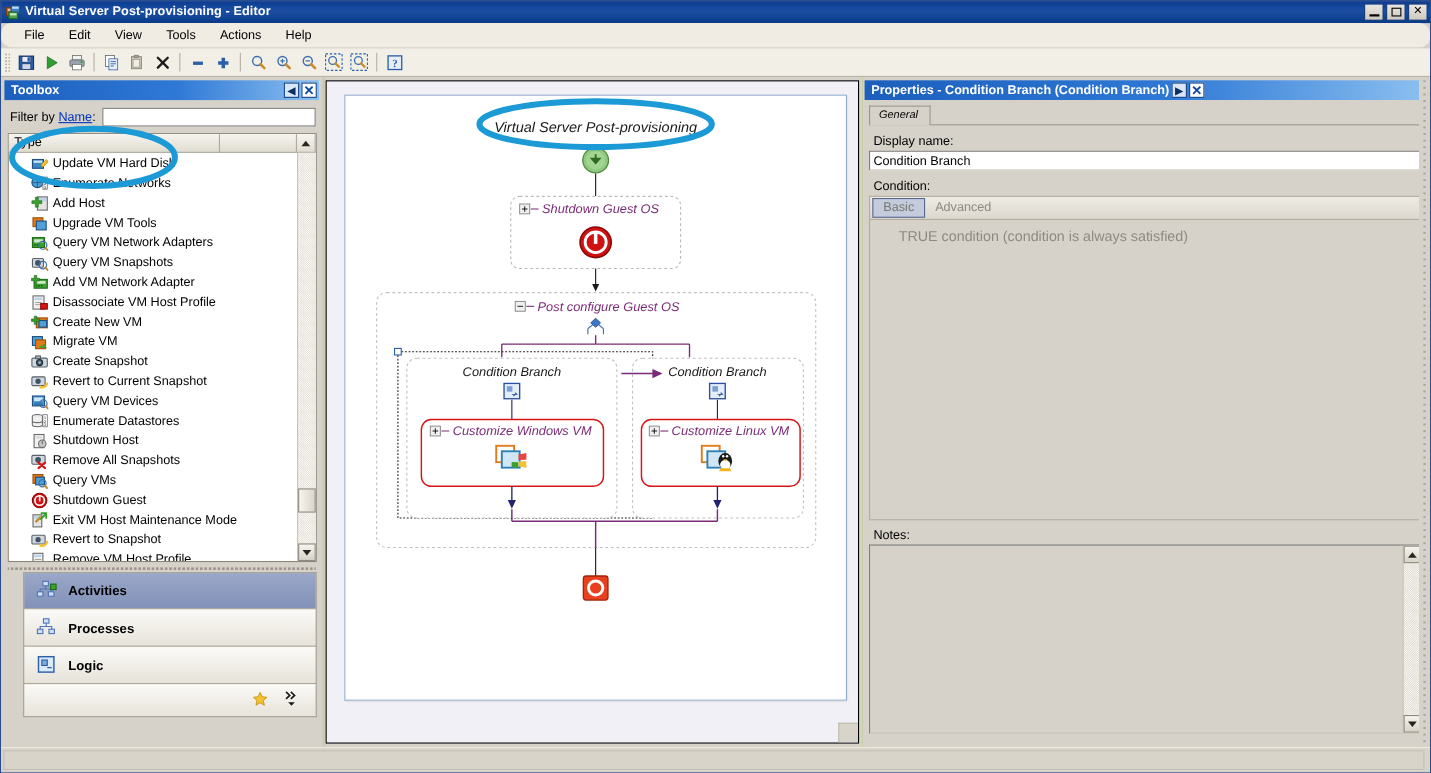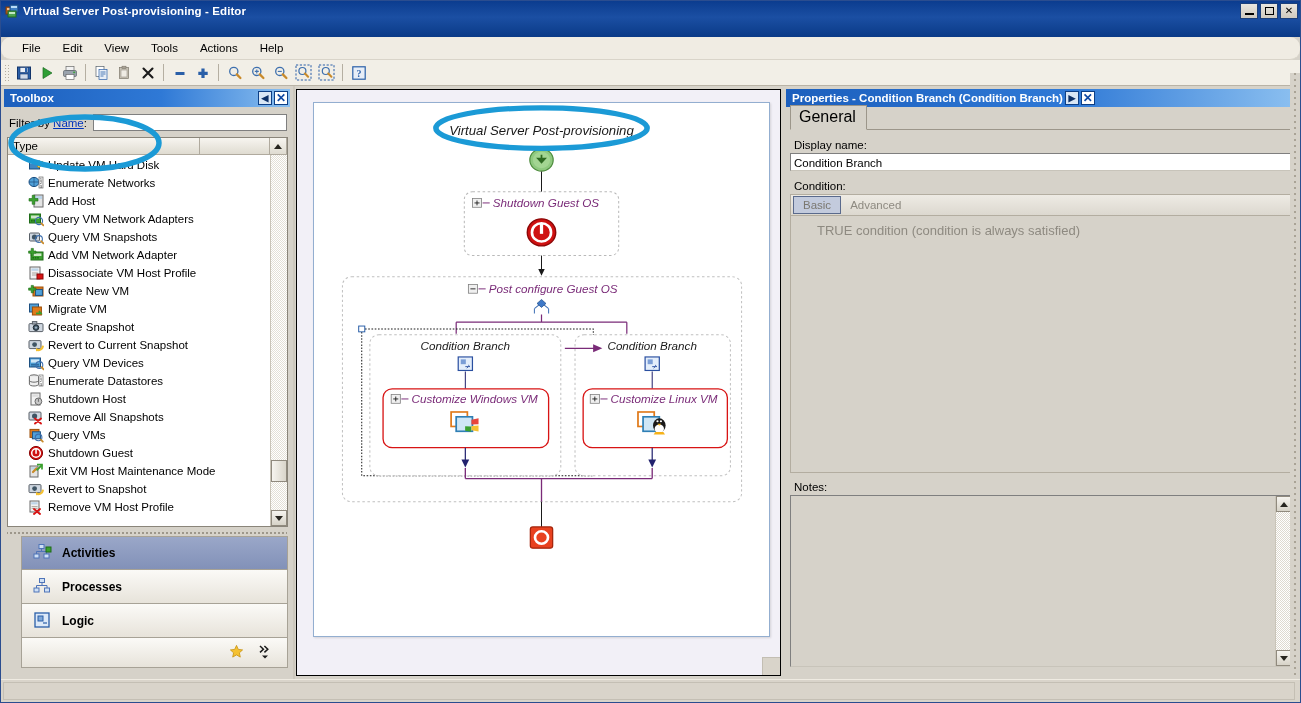--- a/index.html
+++ b/index.html
@@ -21,21 +21,21 @@
     background: #d6d2c9;
     border: 1px solid #2b4d8f;
     box-sizing: border-box;
     display: flex; flex-direction: column;
   }
   
   #title-bar {
     height: 20px;
     background: linear-gradient(to bottom, #0b3c8f 0%, #1b4fa3 45%, #0a3a87 100%);
     display: flex; align-items: center;
-    padding: 0 2px 16px 4px;
+    padding: 0 2px 0 4px;
     flex: 0 0 auto;
   }
   #title-bar .title-icon {
     width: 14px; height: 14px; margin-right: 4px;
     position: relative; flex: 0 0 auto;
   }
   #title-bar .title-text {
     color: #fff; font-weight: bold; font-size: 11.5px;
     letter-spacing: .1px; white-space: nowrap;
     flex: 1 1 auto;
@@ -209,23 +209,23 @@
     display: flex; align-items: center; padding: 0 2px 0 6px;
     color: #fff; font-weight: bold; font-size: 11.5px; flex: 0 0 auto;
   }
   #props-body {
     flex: 1 1 auto; background: #d6d2c9; padding: 3px 4px 0 4px;
     display: flex; flex-direction: column; min-height: 0;
   }
   .tabstrip { display: flex; align-items: flex-end; height: 19px; flex: 0 0 auto;
     border-bottom: 1px solid #9c968a; }
   .tab {
-    padding: 2px 10px 3px 8px; font-size: 16px;
+    padding: 2px 10px 3px 8px; font-size: 10px;
     background: #d6d2c9; border: 1px solid #9c968a; border-bottom: none;
-    position: relative; top: 1px; background: #ded9d0;
+    position: relative; top: 1px; background: #ded9d0; font-style: italic;
   }
   .tab.active { background: #d6d2c9; border-bottom: 1px solid #d6d2c9; }
   .field-label { font-size: 11.5px; margin: 9px 0 2px 4px; }
   .text-input {
     height: 18px; background: #fff; border: 1px solid #7f7f7f;
     border-right-color:#c8c4ba; border-bottom-color:#c8c4ba;
     font-size: 11.5px; padding: 1px 0 0 3px; box-sizing: border-box;
     font-family: "Liberation Sans", sans-serif; color: #000;
   }
   .cond-tabbar {
@@ -462,20 +462,27 @@
                   </svg></span>
                 <span>Enumerate Networks</span>
               </div>
               <div class="lv-row">
                 <span class="ic"><svg width="16" height="16" viewBox="0 0 16 16">
                     <rect x="6" y="2" width="9" height="12" fill="#e4e4e4" stroke="#6b6b6b"></rect>
                     <rect x="7" y="3" width="7" height="3" fill="#bcd4e8"></rect>
                     <path d="M1 5.5h3.2V2.3h2.6v3.2H10v2.6H6.8v3.2H4.2V8.1H1z" fill="#3aa02e" stroke="#1e6b18" stroke-width=".6"></path>
                   </svg></span>
                 <span>Add Host</span>
+              </div>
+              <div class="lv-row">
+                <span class="ic"><svg width="16" height="16" viewBox="0 0 16 16">
+                    <rect x="2" y="3" width="9" height="8" fill="#e07a1a" stroke="#9c4f08"></rect>
+                    <rect x="5" y="6" width="9" height="8" fill="#4fa0d8" stroke="#1c4f80"></rect>
+                  </svg></span>
+                <span>Upgrade VM Tools</span>
               </div>
               <div class="lv-row">
                 <span class="ic"><svg width="16" height="16" viewBox="0 0 16 16">
                     <rect x="1.5" y="3" width="11" height="9" fill="#3aa02e" stroke="#1e6b18"></rect>
                     <rect x="3" y="4.5" width="8" height="3" fill="#cfe6c8"></rect>
                     <rect x="3" y="9" width="1.6" height="1.6" fill="#1e6b18"></rect>
                     <rect x="5.4" y="9" width="1.6" height="1.6" fill="#1e6b18"></rect>
                     <circle cx="11" cy="10" r="3.6" fill="none" stroke="#3d6fae" stroke-width="1.1"></circle>
                     <path d="M13.4 12.4l2 2" stroke="#c98a2a" stroke-width="1.8" stroke-linecap="round"></path>
                   </svg></span>

